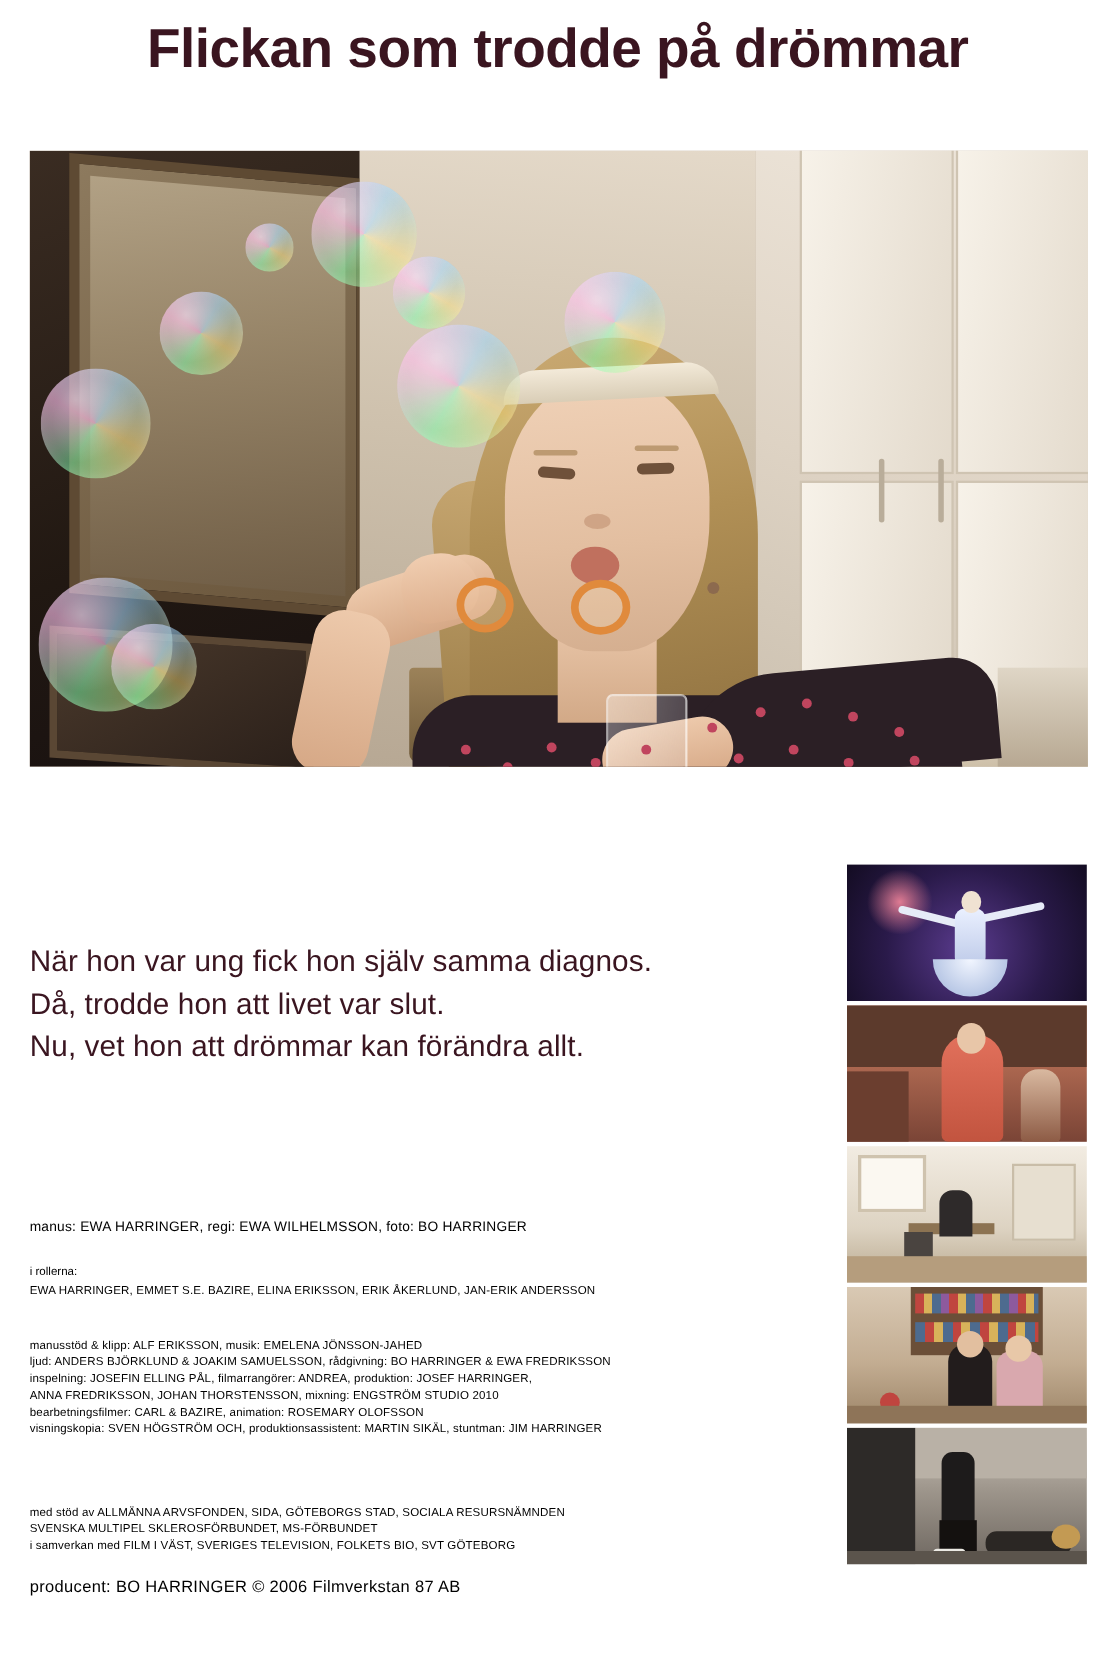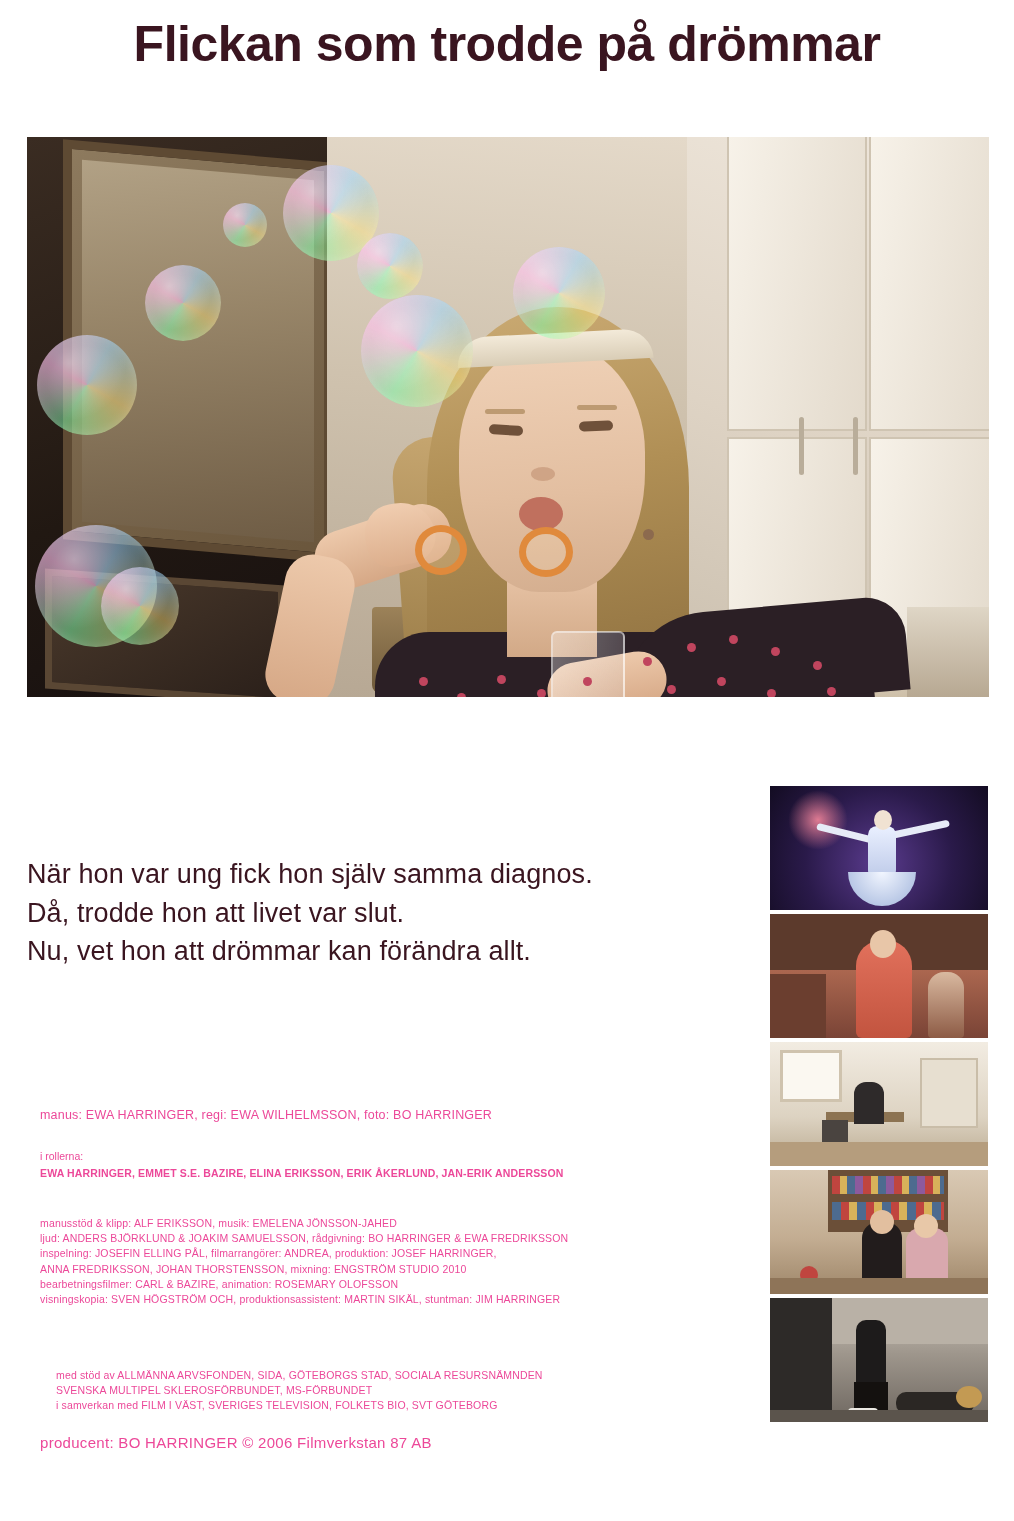--- a/index.html
+++ b/index.html
@@ -219,42 +219,42 @@
     color: #3a1520;
     font-size: 27px;
     line-height: 1.43;
     letter-spacing: .1px;
   }
   .tagline div { white-space: nowrap; }
 
   
   .credits {
     position: absolute;
-    left: 40px;
+    left: 27px;
     width: 690px;
-    color: #ec4899;
+    color: #000000;
   }
   .credit-line1 {
     top: 1108px;
     font-size: 12.5px;
     letter-spacing: .2px;
     white-space: nowrap;
   }
   .credit-block {
     font-size: 10.5px;
     line-height: 1.45;
     letter-spacing: .15px;
   }
   .credit-cast-head { top: 1150px; font-size: 10.5px; }
   .credit-cast { top: 1166px; }
   .credit-crew { top: 1216px; }
-  .credit-support { top: 1368px; margin-left: 16px; }
+  .credit-support { top: 1368px; }
   .credit-producer { top: 1434px; font-size: 15px; letter-spacing: .3px; }
   .blur { filter: blur(.35px); }
-  .bold { font-weight: bold; }
+  .bold { font-weight: normal; }
 
   
   .strip {
     position: absolute;
     left: 770px;
     top: 786px;
     width: 218px;
   }
   .thumb {
     position: relative;

